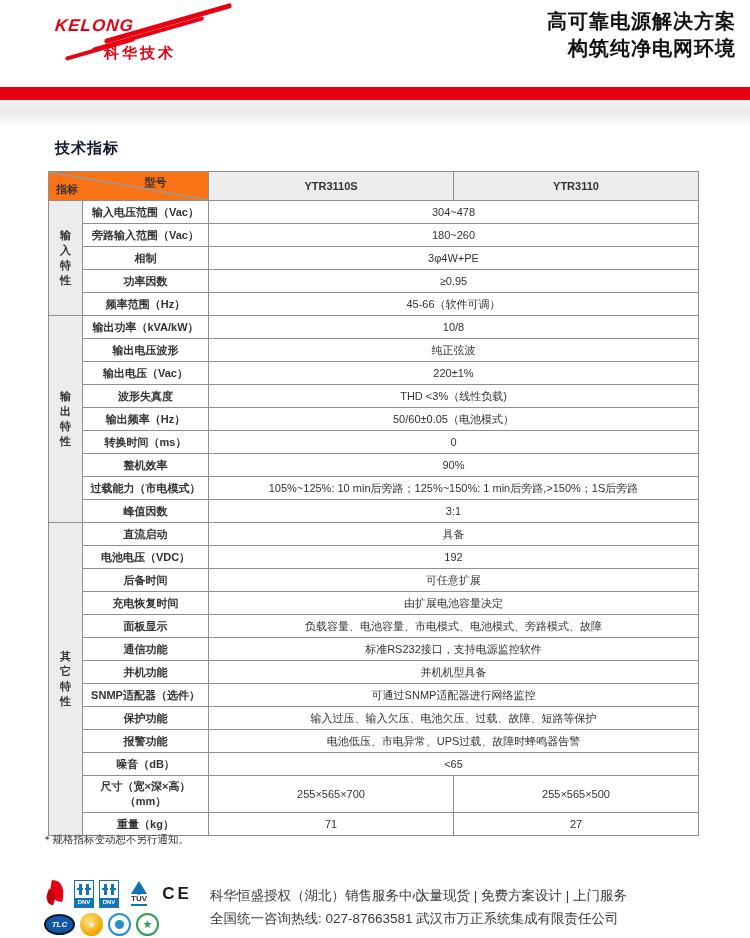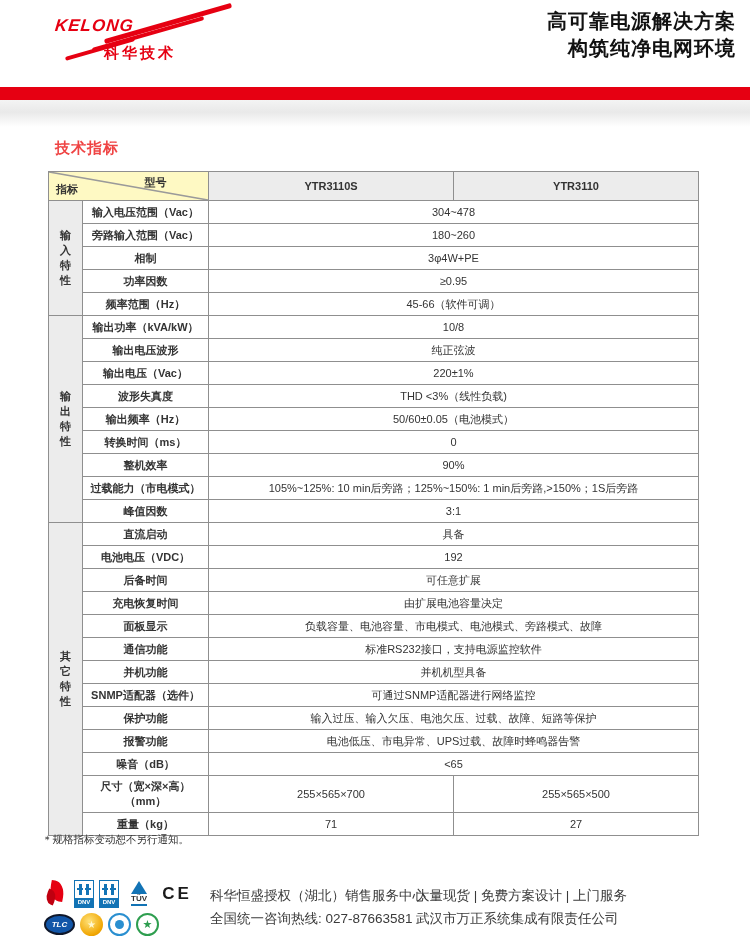--- a/index.html
+++ b/index.html
@@ -17,29 +17,29 @@
                  color:#e60012; letter-spacing:1px; transform:skewX(-6deg); }
   .brand-sub { position:absolute; left:74px; top:39px; font-size:15px; font-weight:bold; color:#e60012; letter-spacing:3px; }
   .page-title { position:absolute; top:8px; right:14px; text-align:right; font-size:20px; font-weight:bold;
                 color:#111; line-height:27px; letter-spacing:1px; }
   .page-title span { display:block; }
   .red-bar { position:absolute; left:0; top:87px; width:750px; height:13px; background:#e60012; }
   .header-shade { position:absolute; left:0; top:100px; width:750px; height:27px;
                   background:linear-gradient(180deg,#f4f4f4,#e9e9e9 45%,#ffffff); }
 
   
-  .section-title { position:absolute; left:55px; top:139px; font-size:15px; font-weight:bold; color:#ef4444; letter-spacing:1px; }
+  .section-title { position:absolute; left:55px; top:139px; font-size:15px; font-weight:bold; color:#0f172a; letter-spacing:1px; }
 
   
   .table-wrap { position:absolute; left:48px; top:171px; width:652px; }
   table.spec { border-collapse:collapse; table-layout:fixed; width:650px; }
   table.spec th, table.spec td { border:1px solid #8f8f8f; font-size:11px; color:#333; overflow:hidden; }
   table.spec { border:1px solid #6f6f6f; }
   thead th { background:#ececec; height:29px; font-weight:bold; font-size:12px; }
-  th.corner { position:relative; background:#fef9c3;text-align:center; }
+  th.corner { position:relative; background:#f97316;text-align:center; }
   .corner-svg { position:absolute; left:0; top:0; width:100%; height:100%; }
   .corner-tr { position:absolute; top:3px; left:60%; font-size:11px; font-weight:bold; color:#333; }
   .corner-bl { position:absolute; bottom:3px; left:7px; font-size:11px; font-weight:bold; color:#333; }
   tbody td { height:23px; text-align:center; background:#fff; }
   td.cat { background:#ececec; font-weight:bold; font-size:12px; vertical-align:middle; padding:2px 0; }
   td.cat div { line-height:15px; text-align:center; }
   td.lab { font-weight:bold; padding:3px 3px; }
   td.val { font-weight:normal; padding:0 4px; }
 
   

